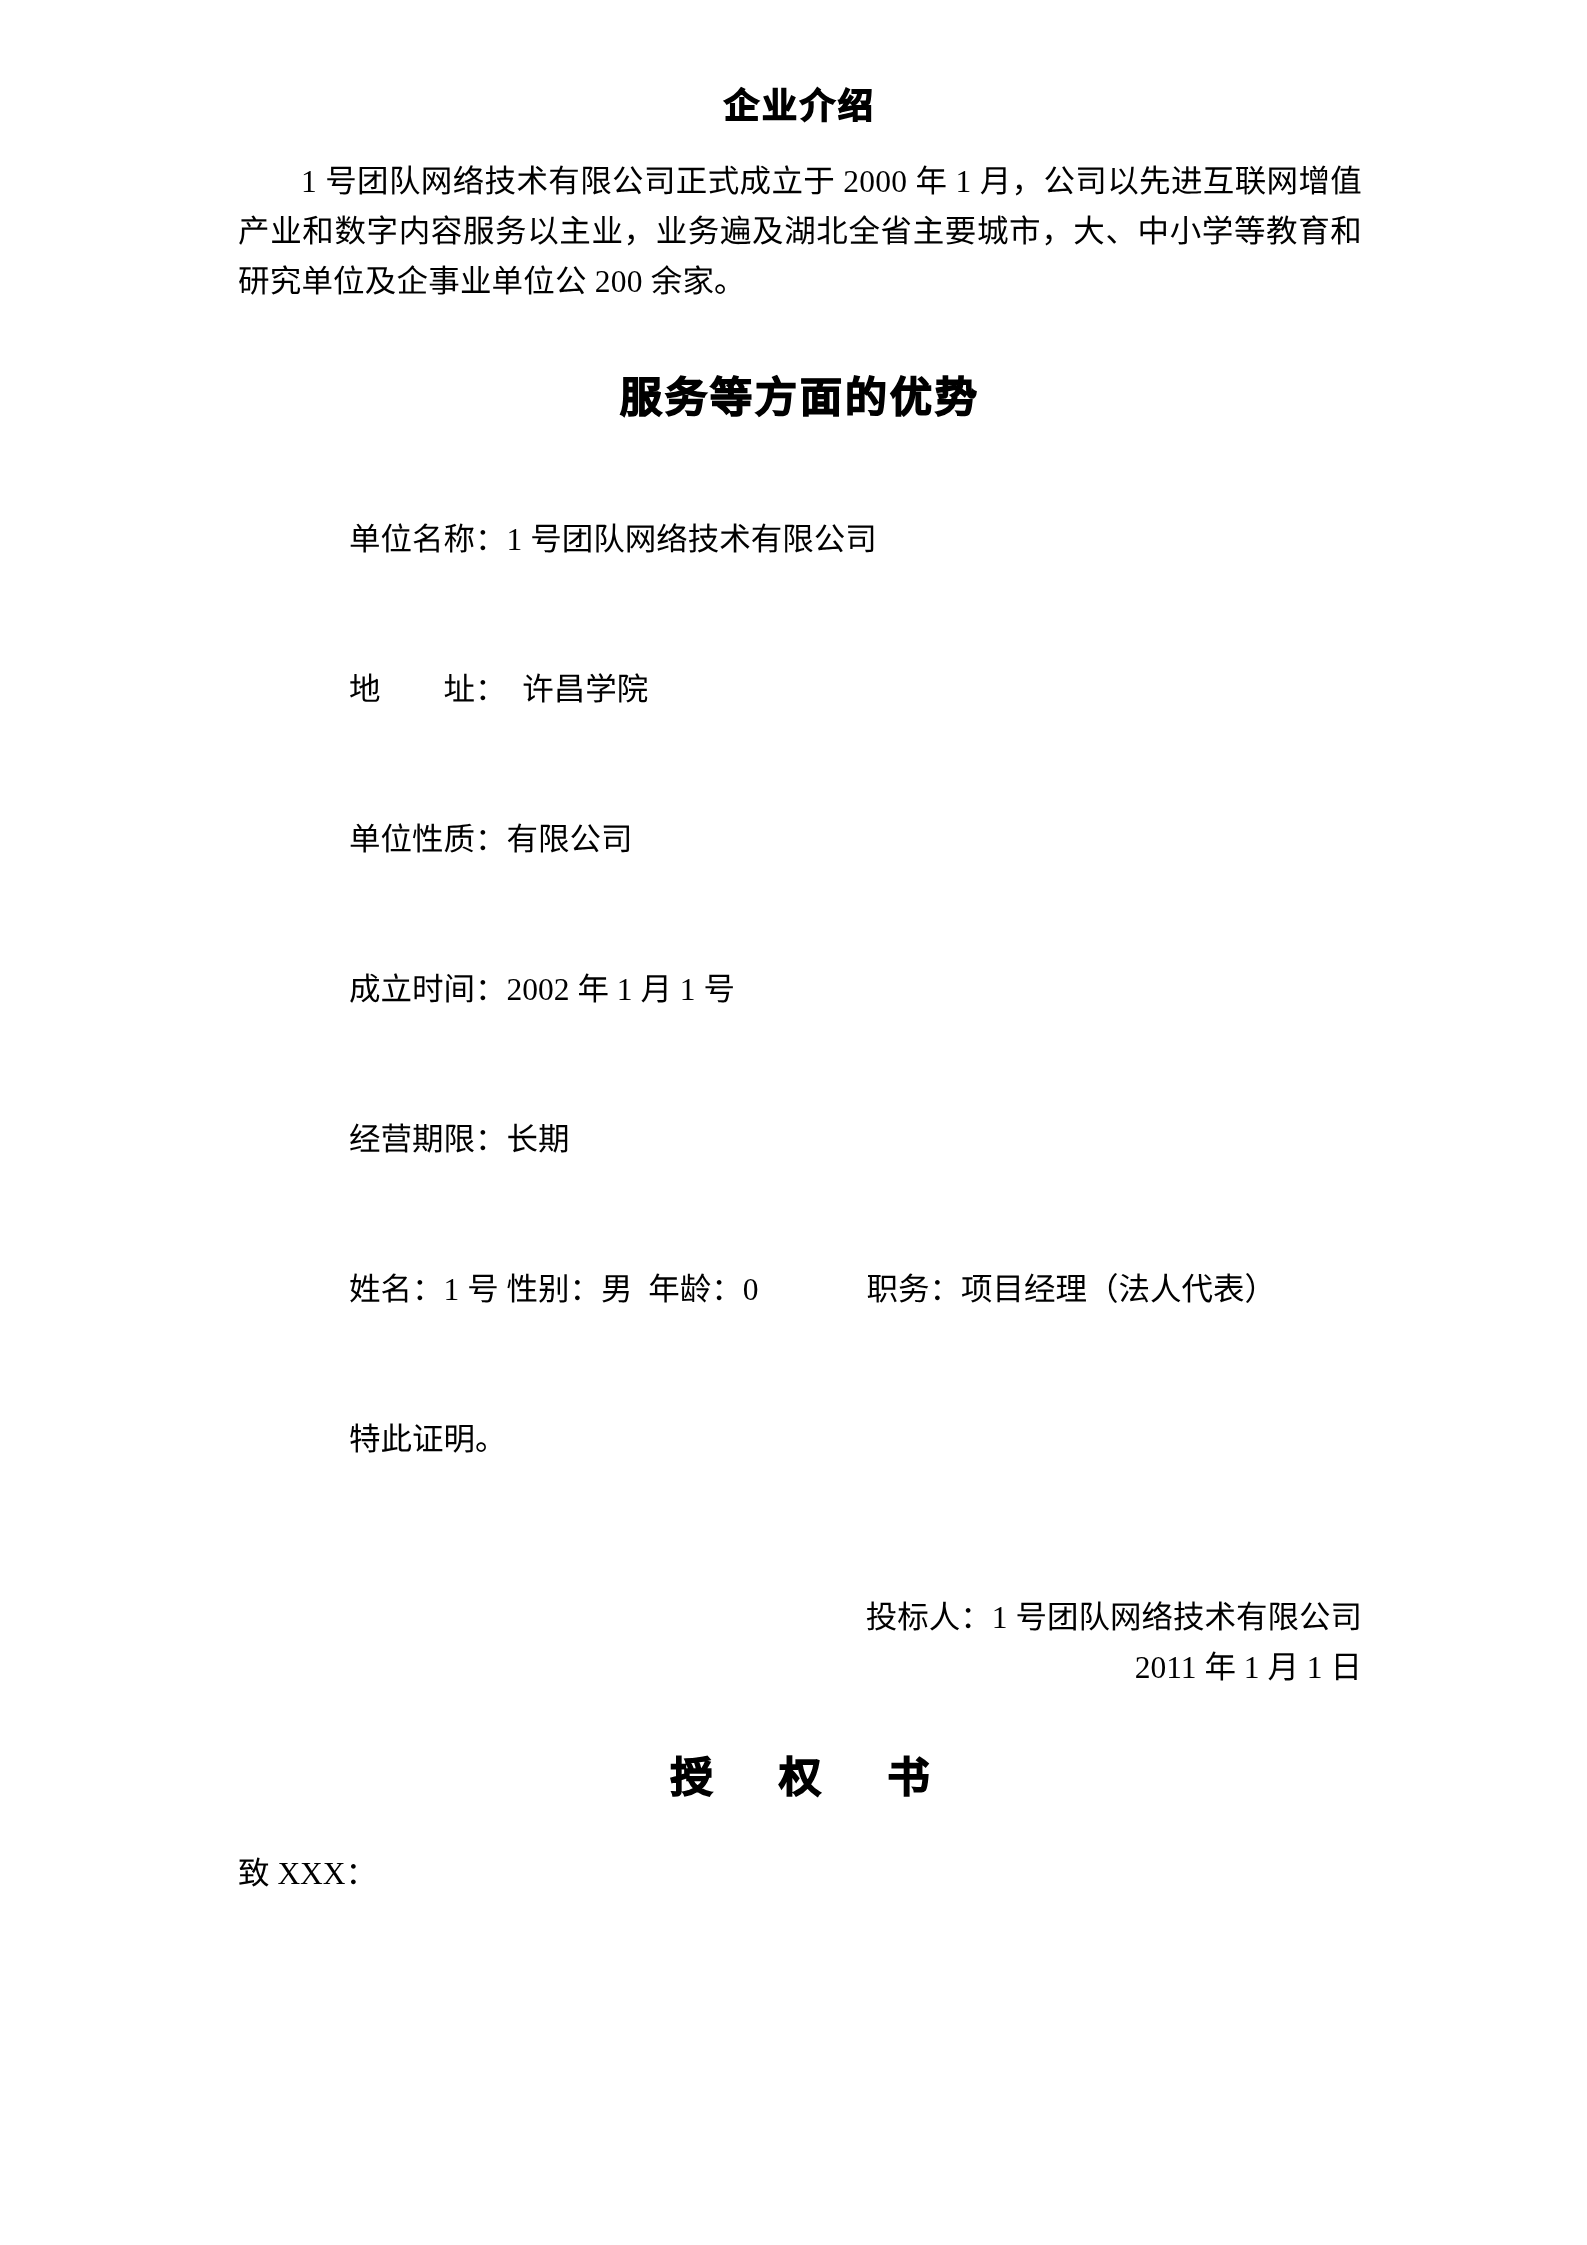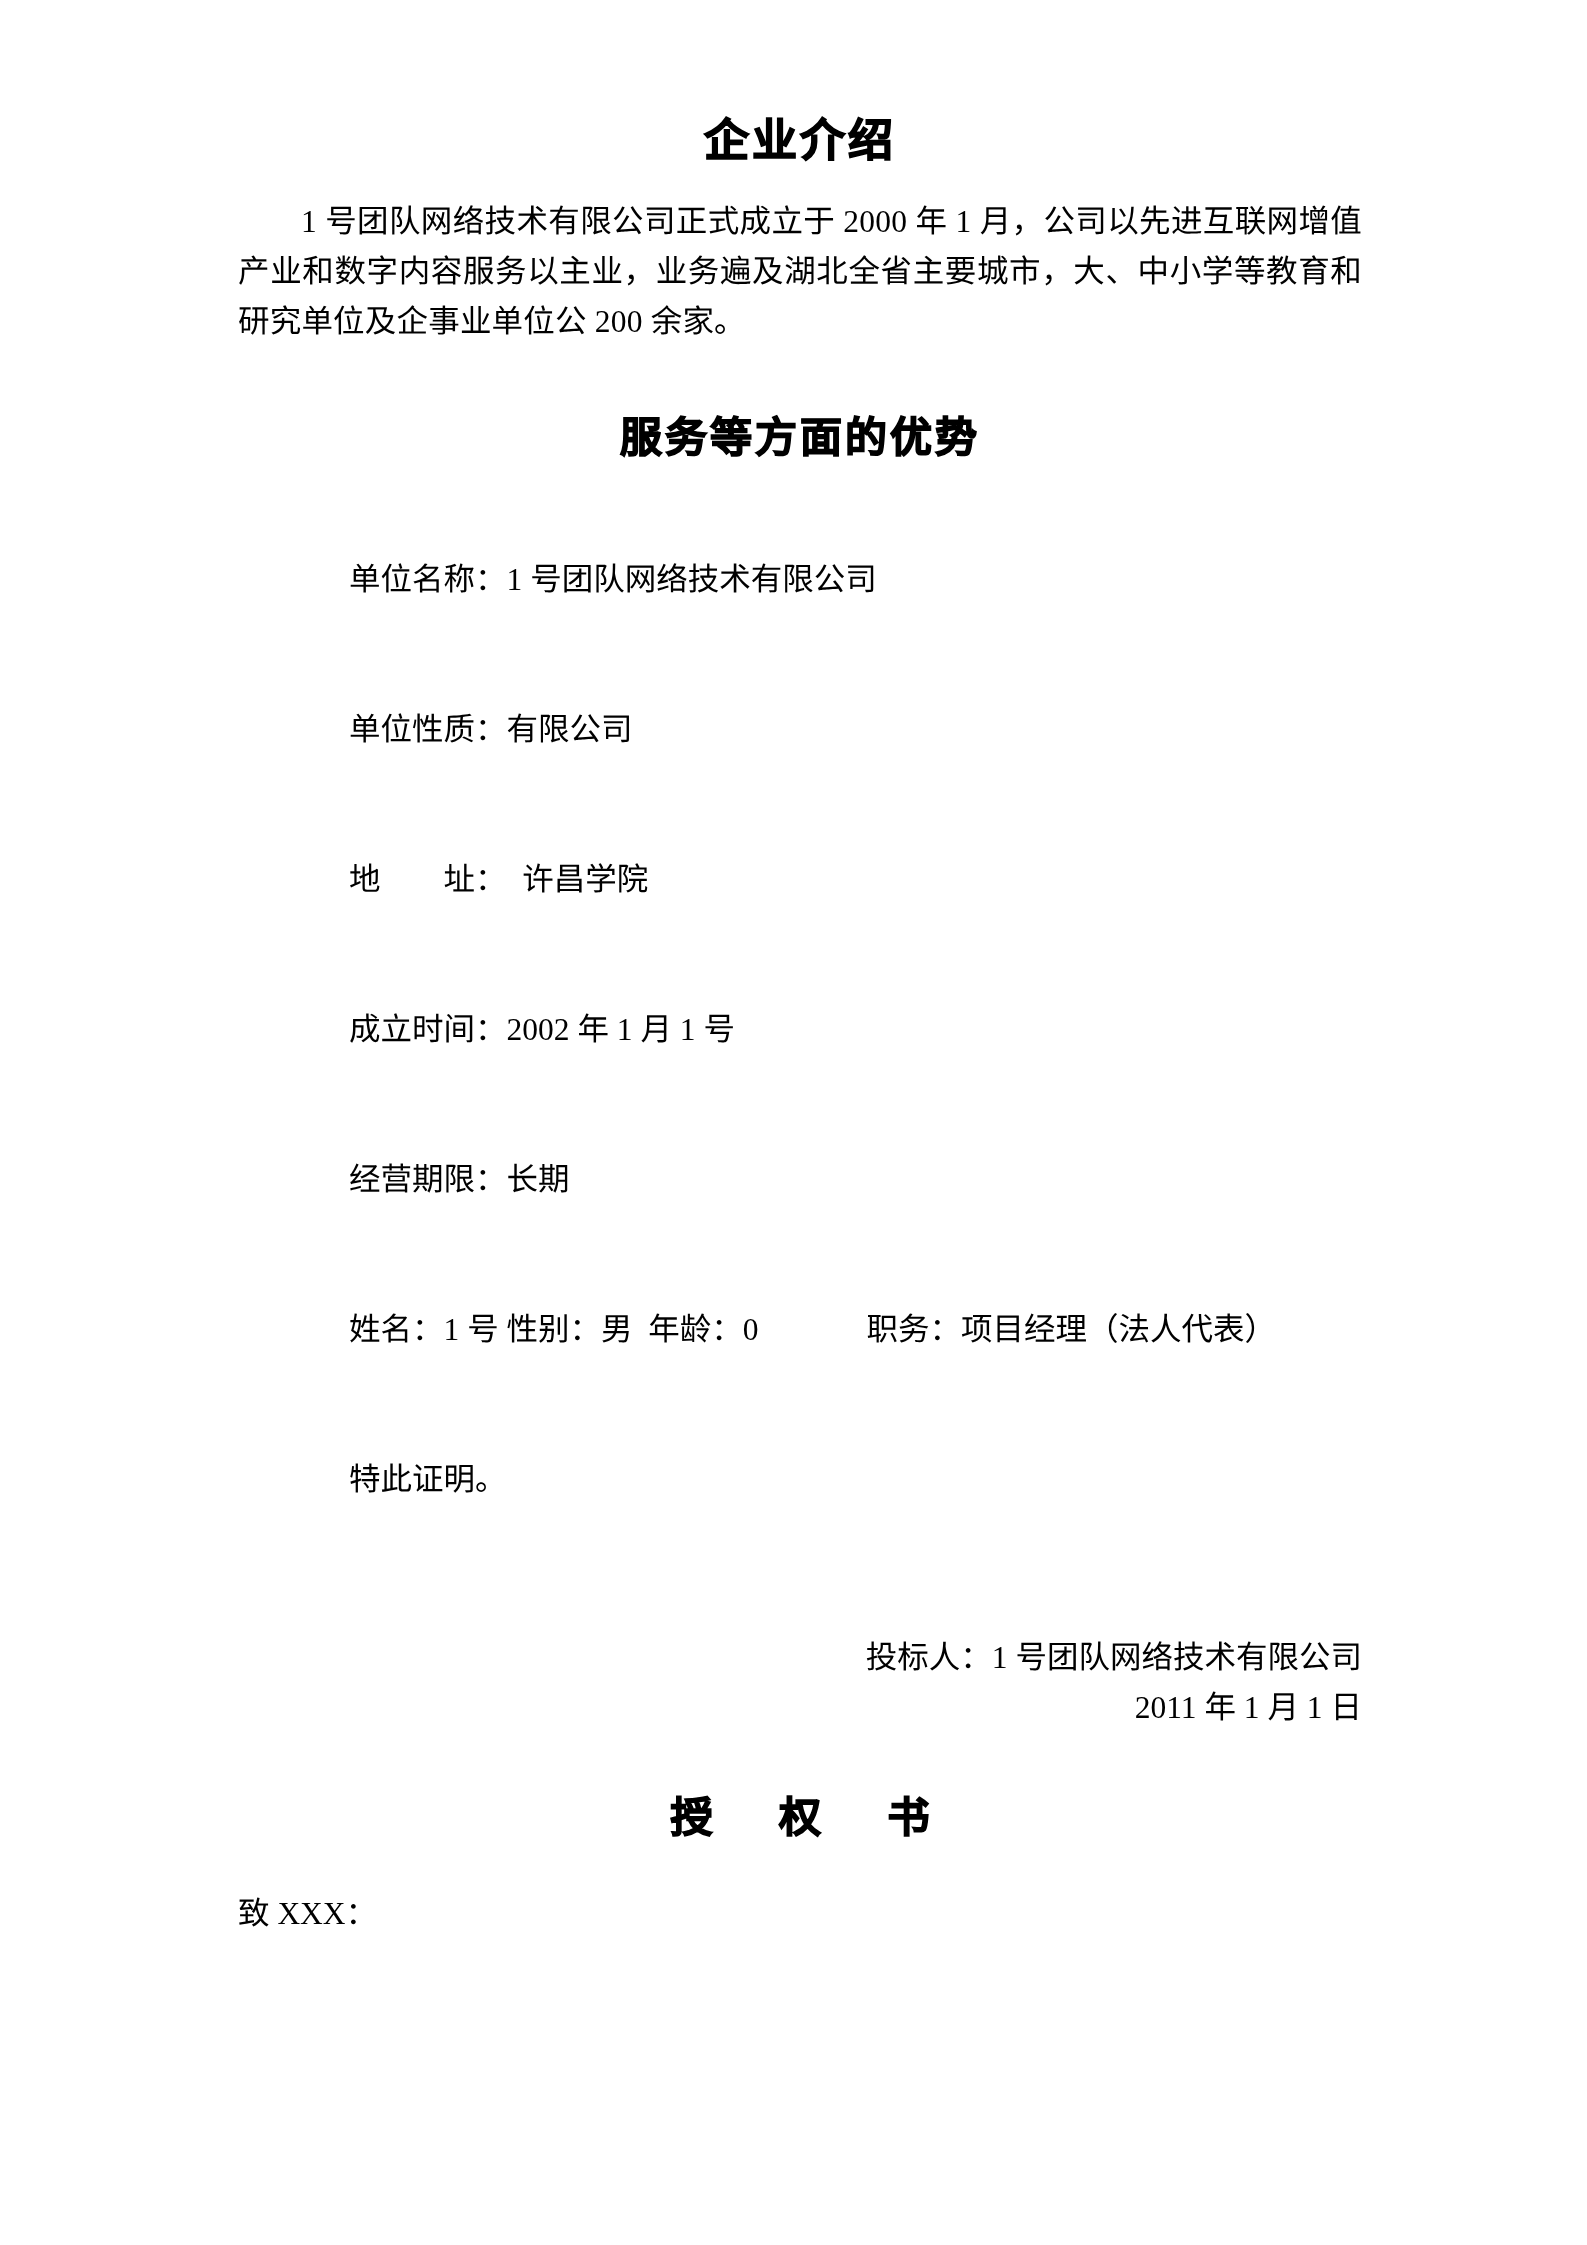--- a/index.html
+++ b/index.html
@@ -32,23 +32,23 @@
   .doc-title {
     font-family: "DejaVu Sans", "Liberation Sans", sans-serif;
     font-weight: bold;
     text-align: center;
     color: #000;
     line-height: 1.1;
     -webkit-text-stroke: 1.4px #000;
   }
 
   #title-company {
-    font-size: 45px;
+    font-size: 35px;
     letter-spacing: 3px;
-    margin-top: 116px;
+    margin-top: 87px;
   }
 
   #title-legal-rep {
     font-size: 42px;
     letter-spacing: 3px;
     margin-top: 68px;
   }
 
   #title-authorization {
     font-size: 42px;
@@ -137,25 +137,25 @@
 
     <h2 class="doc-title" id="title-legal-rep">服务等方面的优势</h2>
 
     <div class="field-list">
 
       <div class="field-row">
         <span class="label">单位名称：</span><span class="value">1 号团队网络技术有限公司</span>
       </div>
 
       <div class="field-row">
-        <span class="label">单位性质：</span><span class="value">有限公司</span>
+        <span class="label">地　　址：</span><span class="value">　许昌学院</span>
       </div>
 
       <div class="field-row">
-        <span class="label">地　　址：</span><span class="value">　许昌学院</span>
+        <span class="label">单位性质：</span><span class="value">有限公司</span>
       </div>
 
       <div class="field-row">
         <span class="label">成立时间：</span><span class="value">2002 年 1 月 1 号</span>
       </div>
 
       <div class="field-row">
         <span class="label">经营期限：</span><span class="value">长期</span>
       </div>
 

